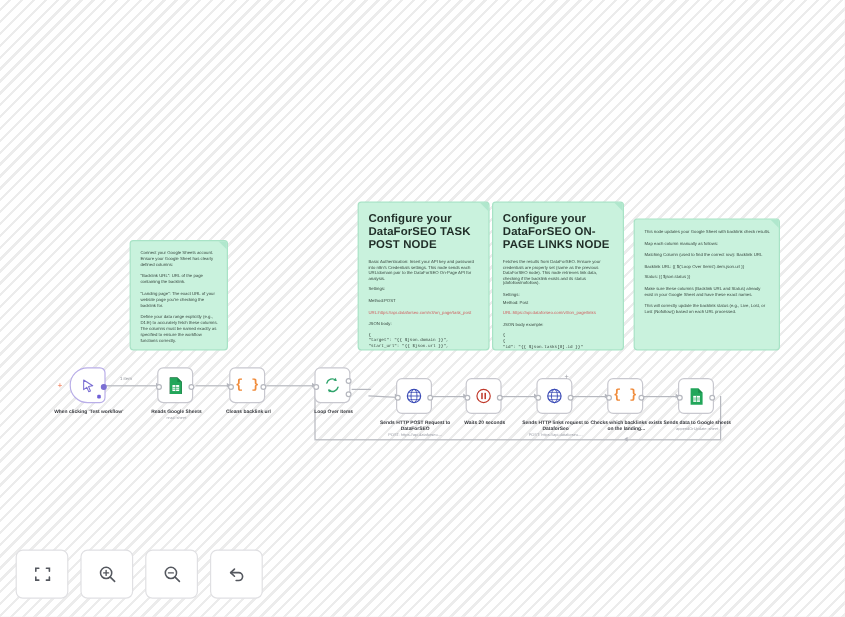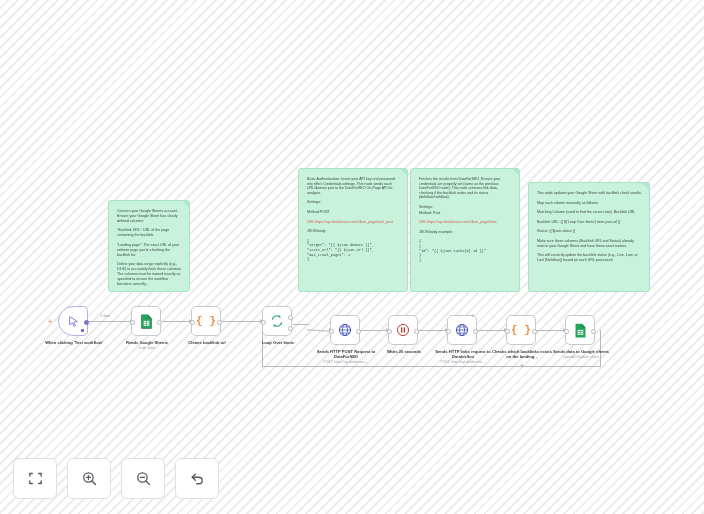--- a/index.html
+++ b/index.html
@@ -151,36 +151,38 @@
       <p>Connect your Google Sheets account. Ensure your Google Sheet has clearly defined columns:</p>
       <p>"Backlink URL": URL of the page containing the backlink.</p>
       <p>"Landing page": The exact URL of your website page you're checking the backlink for.</p>
       <p>Define your data range explicitly (e.g., D1:E) to accurately fetch these columns. The columns must be named exactly as specified to ensure the workflow functions correctly.</p>
     </div>
   </div>
 
   <div class="note" id="note-task">
     <span class="corner"></span>
     <div class="note-inner">
+      <h3>Configure your DataForSEO TASK POST NODE</h3>
       <p>Basic Authentication: Insert your API key and password into n8n's Credentials settings. This node sends each URL/domain pair to the DataForSEO On-Page API for analysis.</p>
       <p>Settings:</p>
       <p>Method:POST</p>
       <p class="link"><span>URL:</span><span>https://api.dataforseo.com/v3/on_page/task_post</span></p>
       <p>JSON body:</p>
       <p class="mono" style="white-space:pre-wrap;">{
 "target": "{{ $json.domain }}",
 "start_url": "{{ $json.url }}",
 "max_crawl_pages": 1
 }</p>
     </div>
   </div>
 
   <div class="note" id="note-links">
     <span class="corner"></span>
     <div class="note-inner">
+      <h3>Configure your DataForSEO ON-PAGE LINKS NODE</h3>
       <p>Fetches the results from DataForSEO. Ensure your credentials are properly set (same as the previous DataForSEO node). This node retrieves link data, checking if the backlink exists and its status (dofollow/nofollow).</p>
       <p style="margin-bottom:1px;">Settings:</p>
       <p>Method: Post</p>
       <p class="link"><span>URL:</span><span>https://api.dataforseo.com/v3/on_page/links</span></p>
       <p>JSON body example:</p>
       <p class="mono" style="white-space:pre-wrap;">{
 {
 "id": "{{ $json.tasks[0].id }}"
 }
 }</p>

